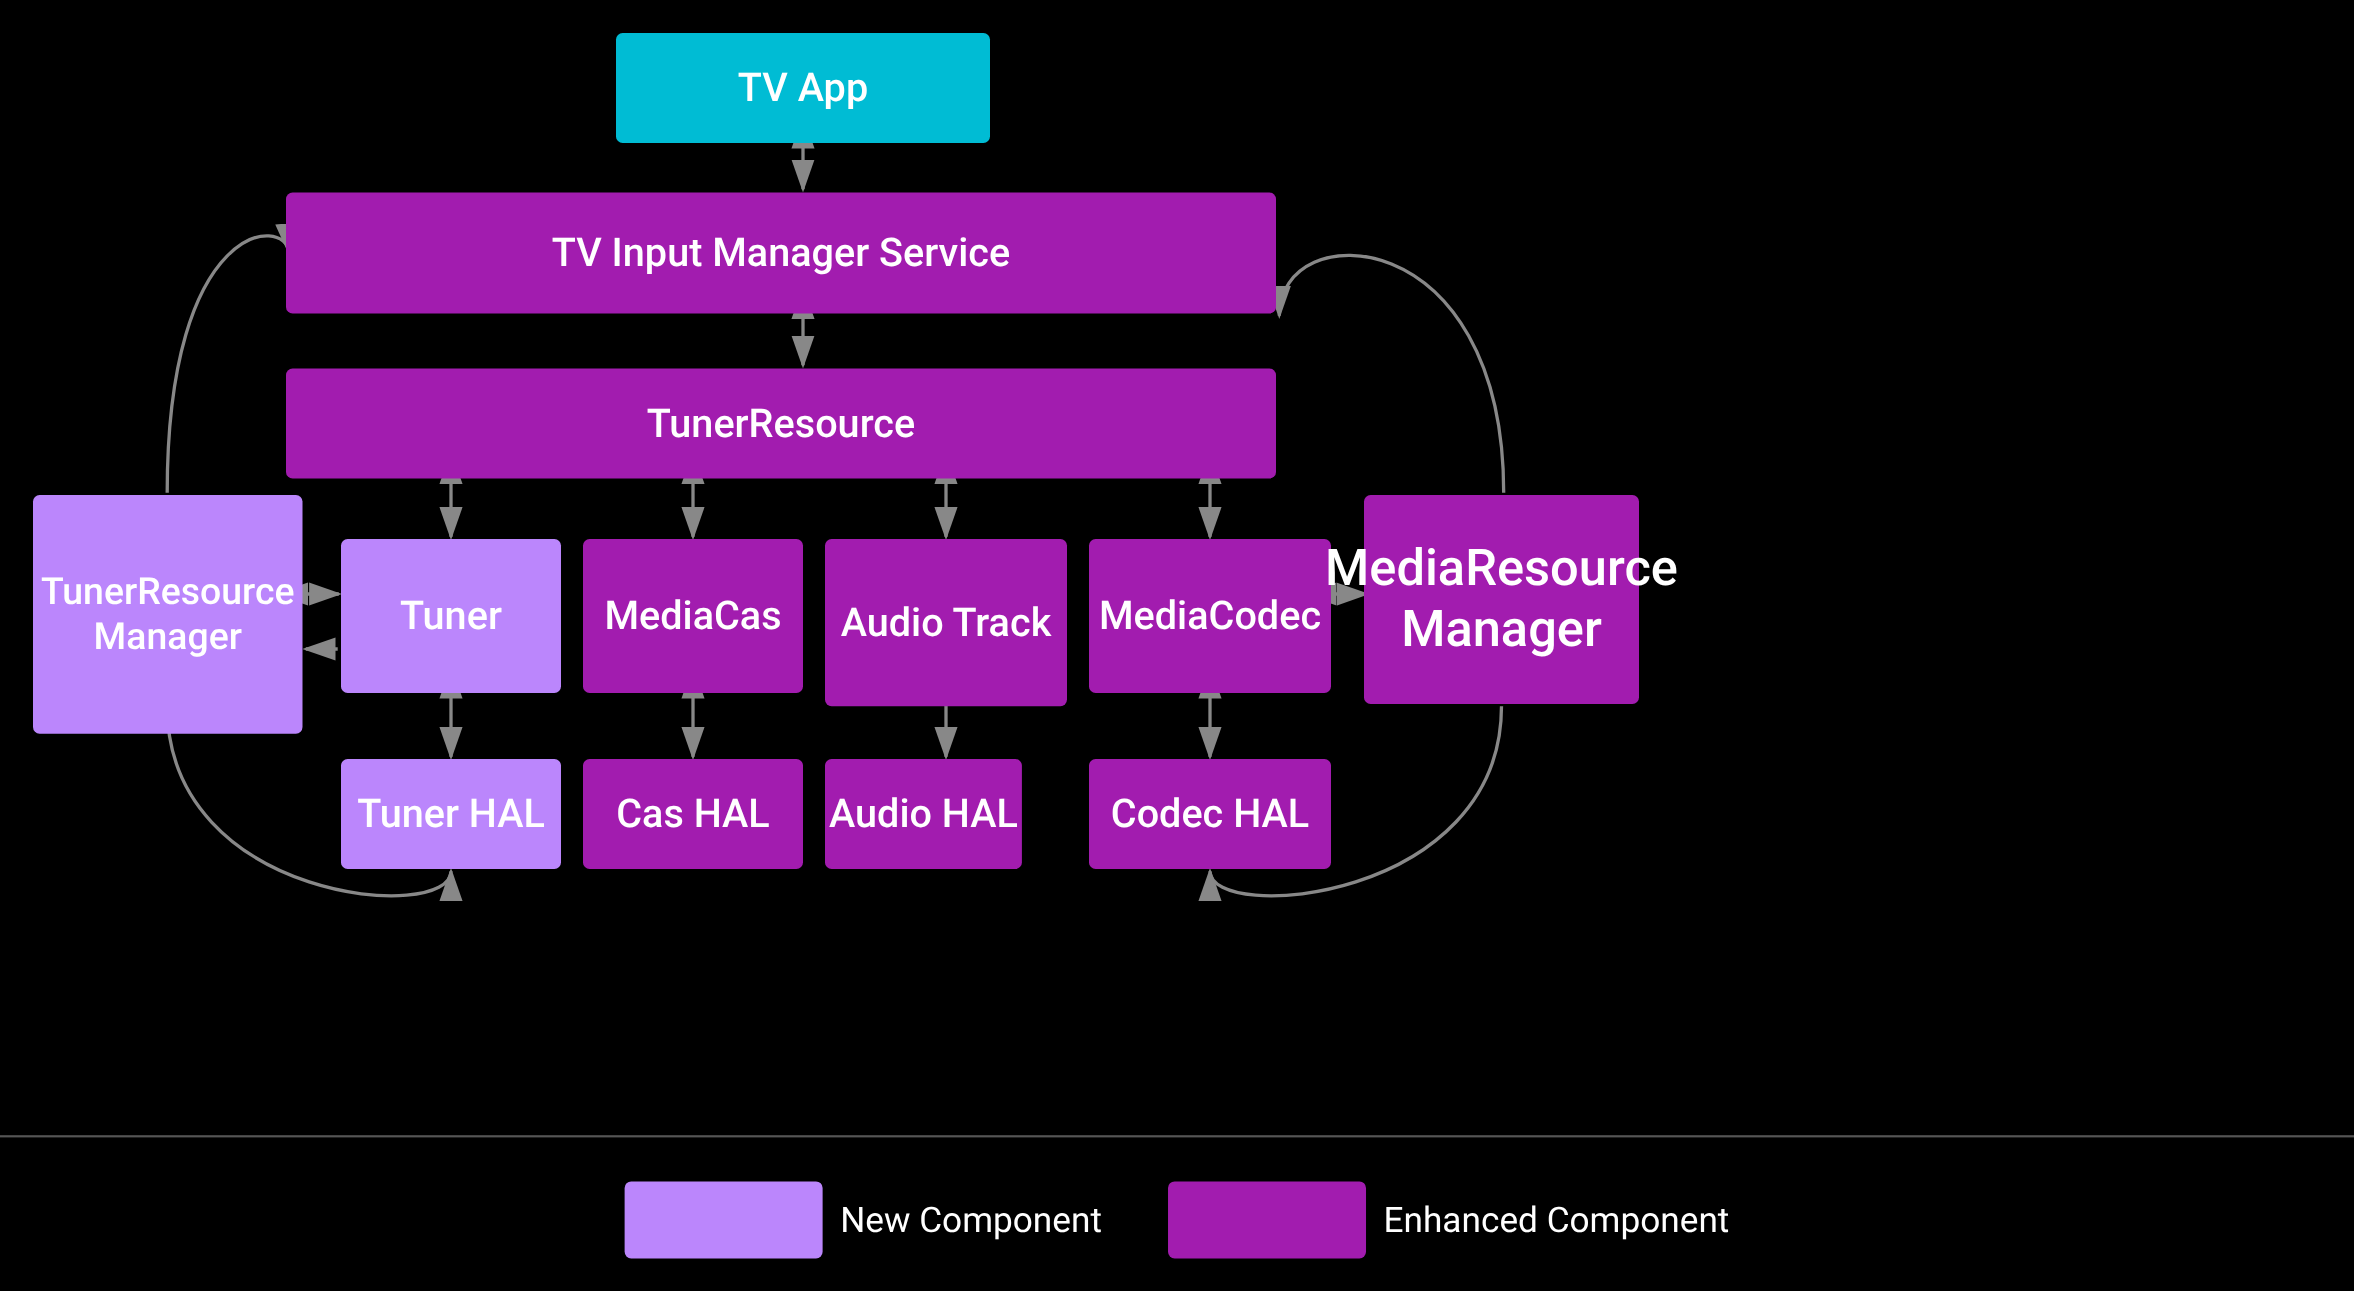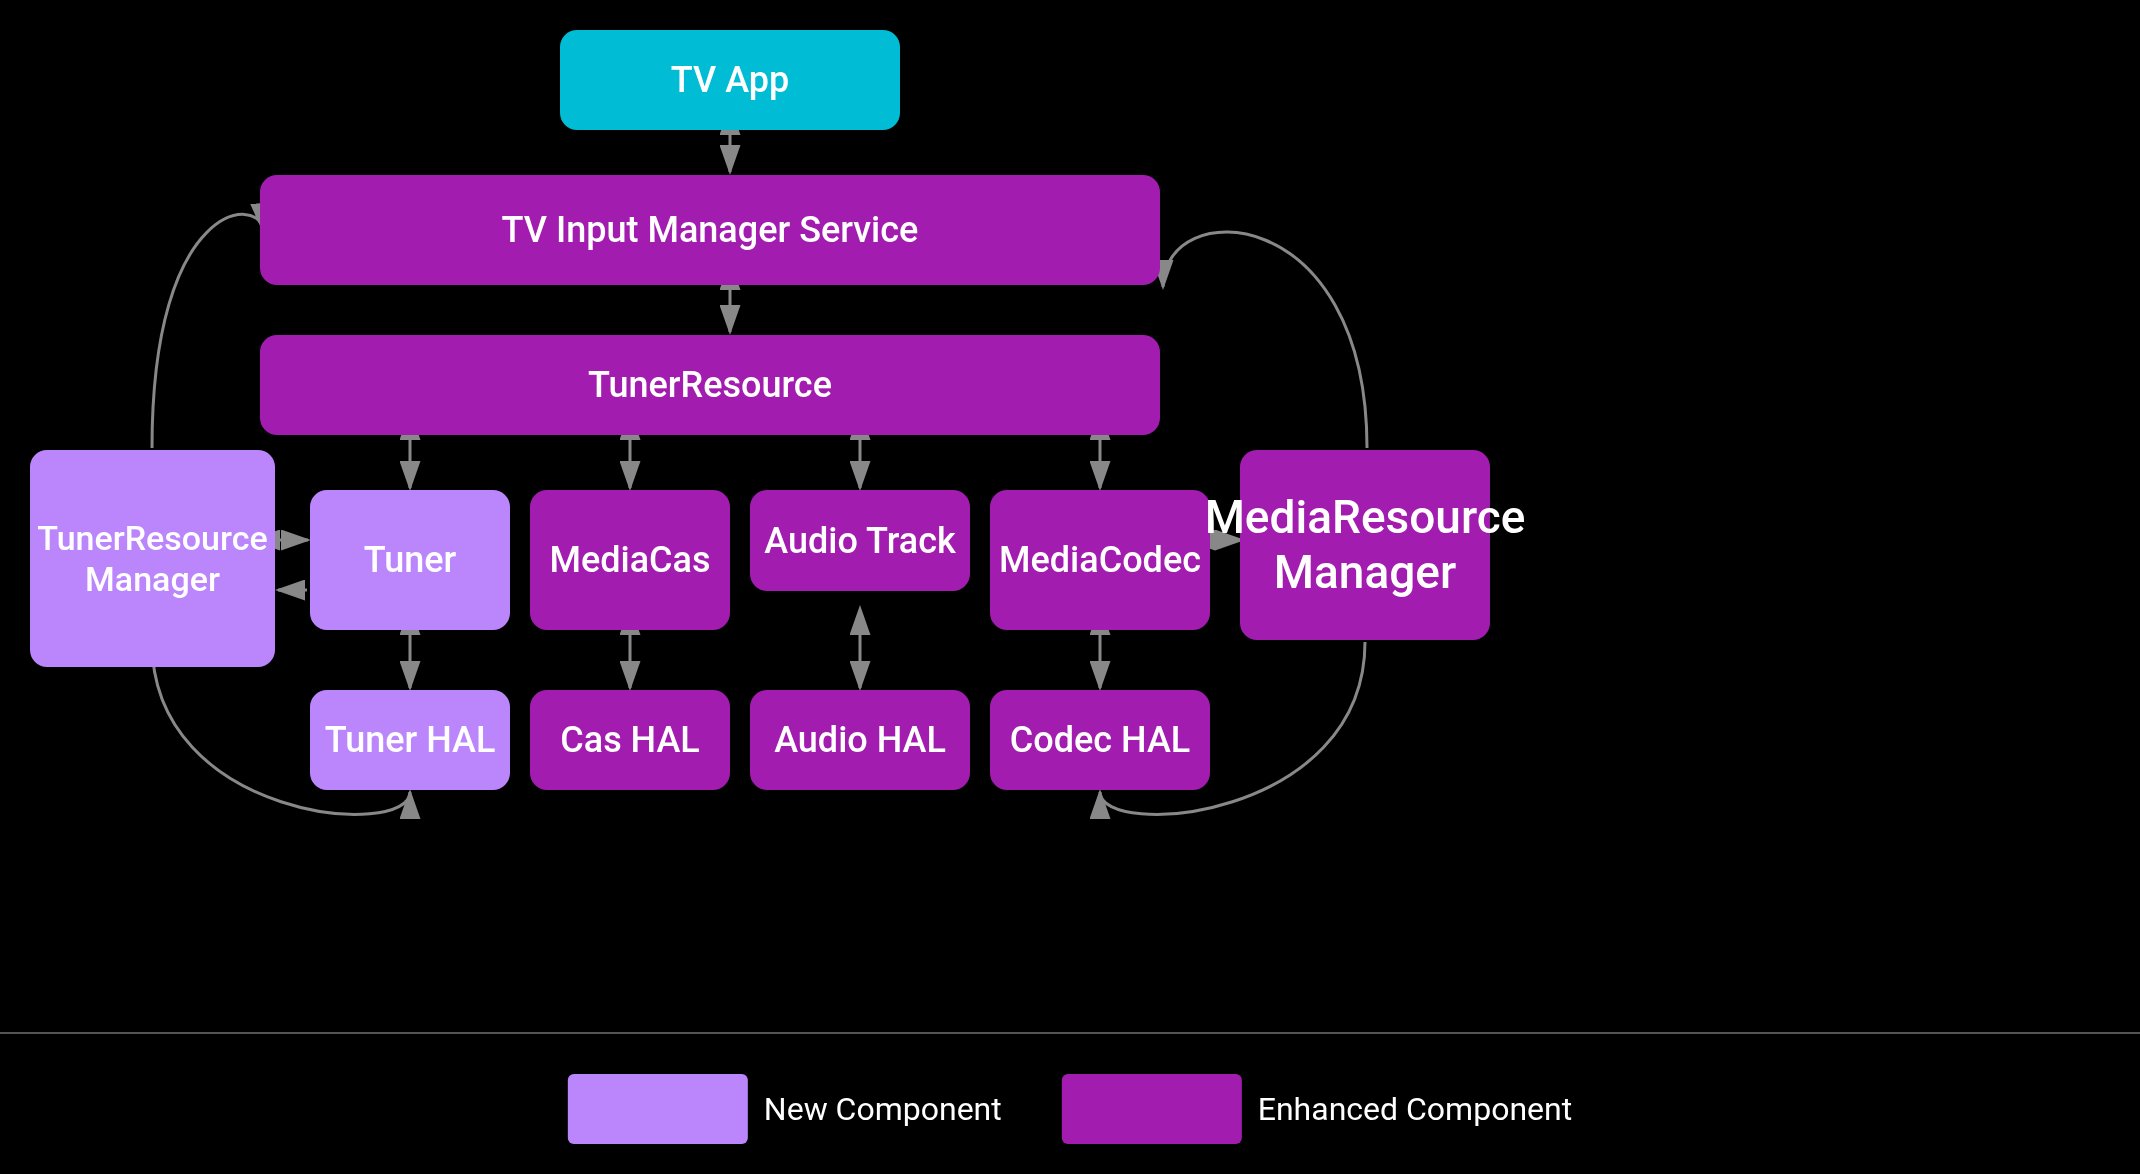--- a/index.html
+++ b/index.html
@@ -23,21 +23,21 @@
     
     .box {
       position: absolute;
       display: flex;
       align-items: center;
       justify-content: center;
       text-align: center;
       font-size: 36px;
       font-weight: 500;
       color: #fff;
-      border-radius: 17px;
+      border-radius: 6px;
     }
 
     .box-orange { background: #a21caf; }
     .box-purple { background: #BB86FC; color: #fff; }
     .box-cyan   { background: #00BCD4; }
 
     
     #tv-app {
       left: 560px; top: 30px;
       width: 340px; height: 100px;
@@ -63,21 +63,21 @@
 
     
     #mediacas {
       left: 530px; top: 490px;
       width: 200px; height: 140px;
     }
 
     
     #audio-track {
       left: 750px; top: 490px;
-      width: 220px; height: 101px;
+      width: 220px; height: 152px;
     }
 
     
     #mediacodec {
       left: 990px; top: 490px;
       width: 220px; height: 140px;
     }
 
     
     #tuner-hal {
@@ -87,21 +87,21 @@
 
     
     #cas-hal {
       left: 530px; top: 690px;
       width: 200px; height: 100px;
     }
 
     
     #audio-hal {
       left: 750px; top: 690px;
-      width: 220px; height: 100px; justify-content: center;
+      width: 179px; height: 100px; justify-content: center;
     }
 
     
     #codec-hal {
       left: 990px; top: 690px;
       width: 220px; height: 100px;
     }
 
     
     #tuner-resource {

